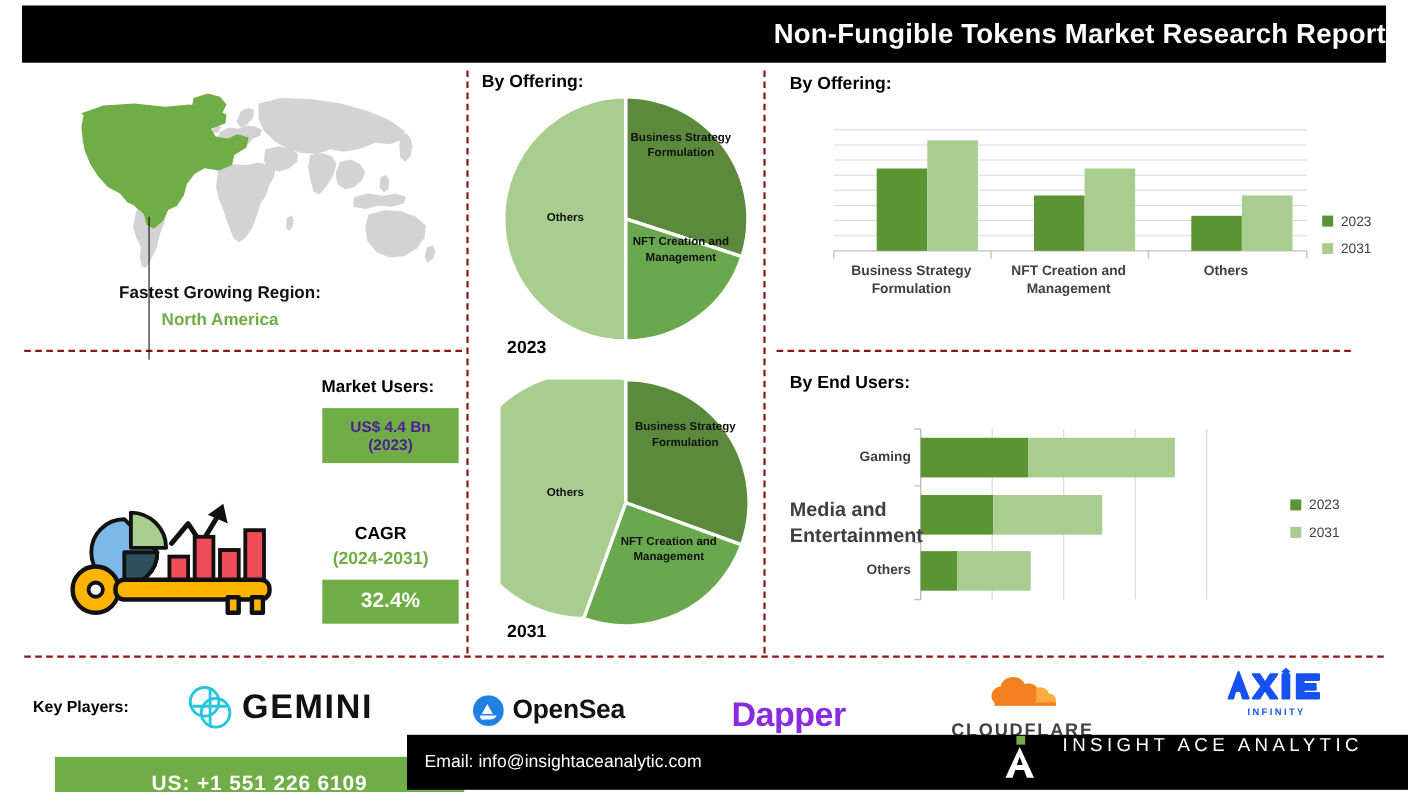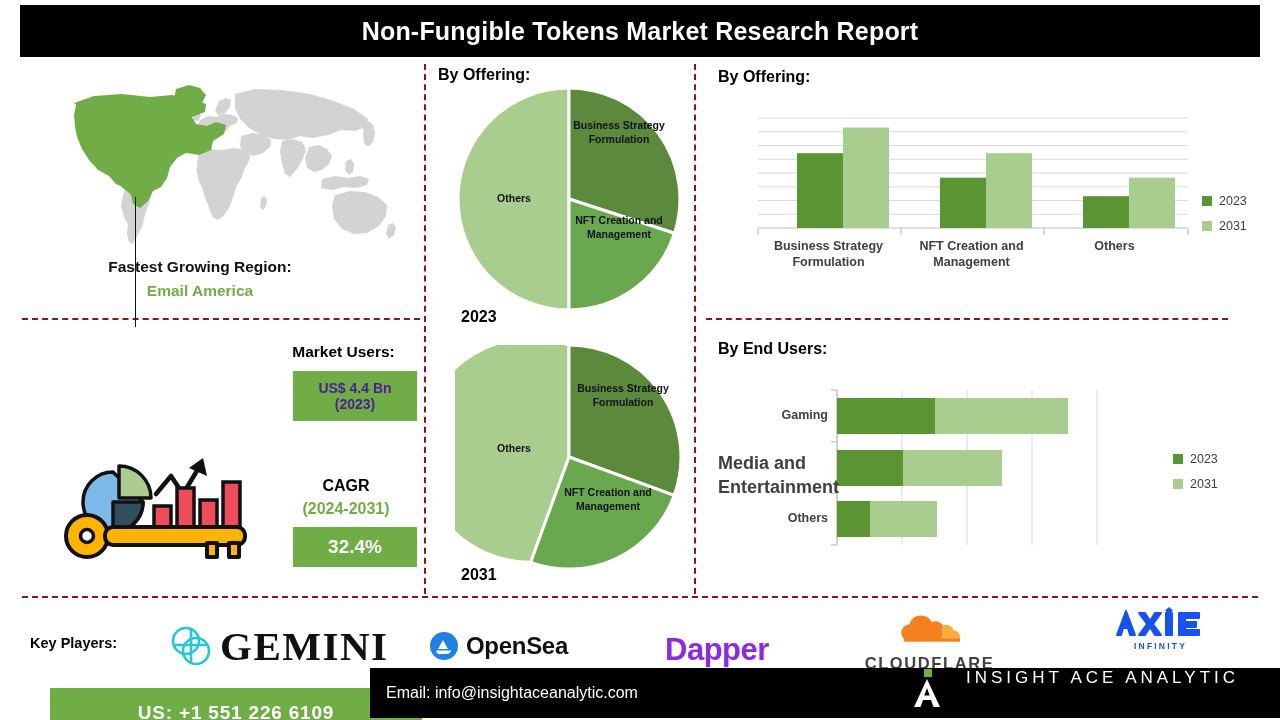--- a/index.html
+++ b/index.html
@@ -7,21 +7,21 @@
   body{
     width:1280px; height:720px;
     font-family:"Liberation Sans", sans-serif;
     position:relative; overflow:hidden;
     color:#000;
   }
 
   
   #header{
     position:absolute; left:20px; top:5px; width:1240px; height:52px;
-    background:#000; display:flex; align-items:center; justify-content:center;
+    background:#000; display:flex; align-items:center; justify-content:flex-end;
   }
   #header .title{
     color:#fff; font-size:25px; font-weight:bold; letter-spacing:.2px;
     font-family:"Liberation Sans", sans-serif;
   }
 
   
   .vdash{
     position:absolute; width:0; border-left:2px dashed #8c1515;
   }
@@ -170,21 +170,21 @@
       <path d="M96 62 l40 -14 56 -4 56 6 44 -4 40 6 28 12 -2 16 -26 10 8 14 22 4 18 -8 20 6 -4 18 -22 14 -4 18 -24 10 -26 -4 -18 10 -14 18 -6 22 -12 18 -16 8 -10 20 -16 14 -14 -8 -4 -18 -12 -14 -18 -8 -14 -16 -22 -12 -18 -20 -14 -22 -10 -24 -4 -22 -2 -22 4 -20z"></path>
 
       <path d="M176 206 l18 -4 14 10 10 14 12 10 -6 12 -14 -4 -14 -10 -12 -12 -10 -10 2 -6z"></path>
 
       <path d="M300 34 l26 -8 22 6 12 14 -8 16 -20 10 -22 -4 -14 -14 4 -20z"></path>
     </g>
   </svg>
   <div id="pointer-line"></div>
 </div>
 <div id="fastest-label">Fastest Growing Region:</div>
-<div id="fastest-value">Email America</div>
+<div id="fastest-value">North America</div>
 
 <div id="kpi-panel">
 
   <svg id="kpi-icon" viewBox="0 0 200 150">
 
     <path d="M52 62 a30 30 0 1 0 30 30 l-30 -30z" fill="#7db9e8" stroke="#111" stroke-width="3.5" stroke-linejoin="round"></path>
     <path d="M52 92 l30 0 a30 30 0 0 1 -30 30 z" fill="#2f4f5f" stroke="#111" stroke-width="3.5" stroke-linejoin="round"></path>
     <path d="M58 56 a32 32 0 0 1 32 32 l-32 0 z" fill="#a9cd8f" stroke="#111" stroke-width="3.5" stroke-linejoin="round"></path>
 
     <polyline points="95,84 110,66 122,84 140,54" fill="none" stroke="#111" stroke-width="4.5" stroke-linejoin="round" stroke-linecap="round"></polyline>
@@ -349,21 +349,21 @@
 
 <div id="players-label">Key Players:</div>
 
 <div class="logo" id="gemini-logo" style="display:flex; align-items:center;">
   <svg width="42" height="42" viewBox="0 0 42 42">
     <circle cx="16" cy="16" r="13" fill="none" stroke="#26c6da" stroke-width="2.6"></circle>
     <circle cx="26" cy="26" r="13" fill="none" stroke="#26c6da" stroke-width="2.6"></circle>
     <line x1="5" y1="20" x2="37" y2="20" stroke="#26c6da" stroke-width="2.6"></line>
     <line x1="21" y1="4" x2="21" y2="38" stroke="#26c6da" stroke-width="2.6"></line>
   </svg>
-  <span style="font-size:41px; font-weight:bold; letter-spacing:1.5px; margin-left:8px; color:#111;font-family:Liberation Serif, serif;">GEMINI</span>
+  <span style="font-size:31px; font-weight:bold; letter-spacing:1.5px; margin-left:8px; color:#111;">GEMINI</span>
 </div>
 
 <div class="logo" id="opensea-logo" style="display:flex; align-items:center;">
   <svg width="28" height="28" viewBox="0 0 28 28">
     <circle cx="14" cy="14" r="14" fill="#2081e2"></circle>
     <path d="M8 17 l5 -9 5 9 z" fill="#fff"></path>
     <path d="M6.5 18.5 h15 c-1 2.5 -3.2 3.6 -6 3.6 h-5 a3 3 0 0 1 -4 -3.6z" fill="#fff"></path>
   </svg>
   <span style="font-size:24px; font-weight:bold; margin-left:8px; color:#111; letter-spacing:-.3px;">OpenSea</span>
 </div>

